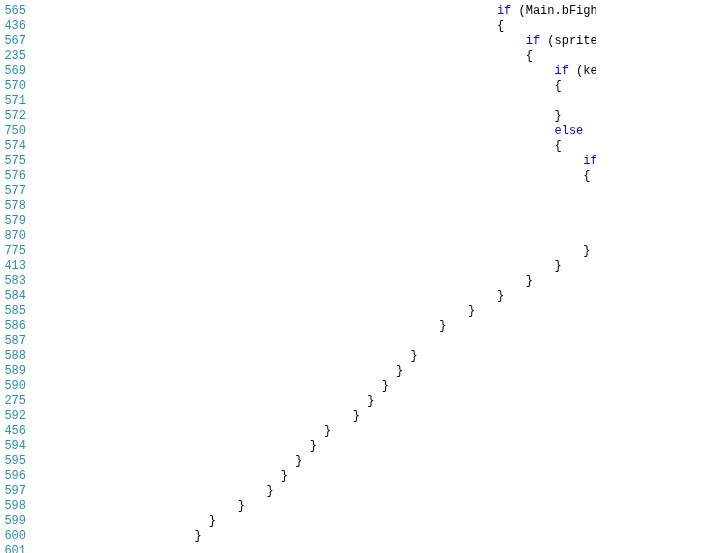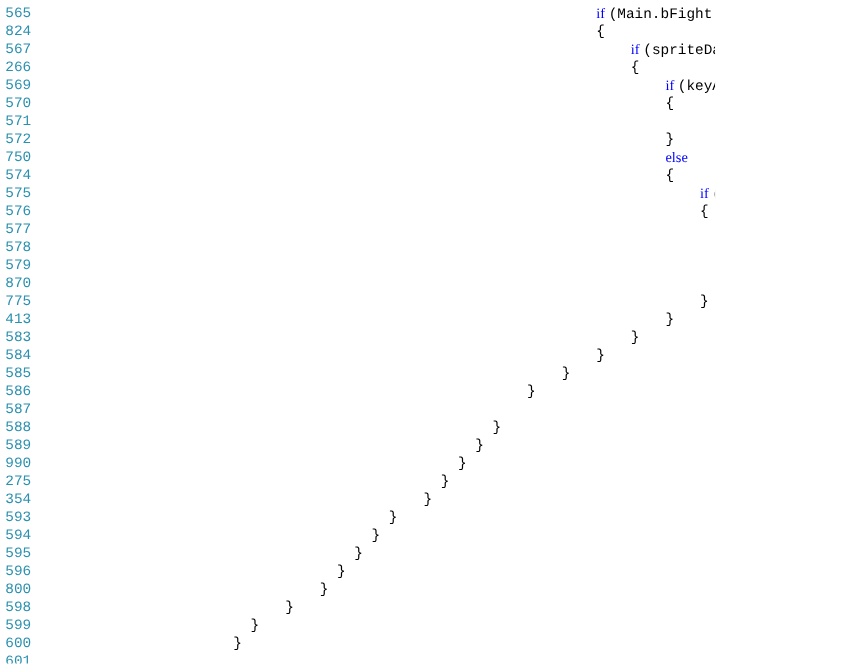--- a/index.html
+++ b/index.html
@@ -30,31 +30,31 @@
     box-sizing: border-box;
   }
   .code {
     flex: 1;
     white-space: pre;
     overflow: hidden;
     padding-left: 6px;
   }
   .ln { height: 15px; }
   .cl { height: 15px; display:block; }
-  .kw { color: #0000ff; font-family: Liberation Serif, serif; }
+  .kw { color: #0000ff; }
 </style>
 </head>
 <body>
 
 <div class="viewport">
   <div class="gutter" id="gutter">
       <div class="ln">565</div>
-      <div class="ln">824</div>
+      <div class="ln">436</div>
       <div class="ln">567</div>
-      <div class="ln">266</div>
+      <div class="ln">235</div>
       <div class="ln">569</div>
       <div class="ln">570</div>
       <div class="ln">571</div>
       <div class="ln">572</div>
       <div class="ln">750</div>
       <div class="ln">574</div>
       <div class="ln">575</div>
       <div class="ln">576</div>
       <div class="ln">577</div>
       <div class="ln">578</div>
@@ -62,27 +62,27 @@
       <div class="ln">870</div>
       <div class="ln">775</div>
       <div class="ln">413</div>
       <div class="ln">583</div>
       <div class="ln">584</div>
       <div class="ln">585</div>
       <div class="ln">586</div>
       <div class="ln">587</div>
       <div class="ln">588</div>
       <div class="ln">589</div>
-      <div class="ln">990</div>
+      <div class="ln">590</div>
       <div class="ln">275</div>
-      <div class="ln">354</div>
-      <div class="ln">593</div>
+      <div class="ln">592</div>
+      <div class="ln">456</div>
       <div class="ln">594</div>
       <div class="ln">595</div>
       <div class="ln">596</div>
-      <div class="ln">800</div>
+      <div class="ln">597</div>
       <div class="ln">598</div>
       <div class="ln">599</div>
       <div class="ln">600</div>
       <div class="ln">601</div>
     </div>
   <div class="code" id="code"><span class="cl">                                                                <span class="kw">if </span>(Main.bFight &amp;&amp; Main.mapAttribute == Ma</span><span class="cl">                                                                {</span><span class="cl">                                                                    <span class="kw">if </span>(spriteData.playerID &lt;= 10)</span><span class="cl">                                                                    {</span><span class="cl">                                                                        <span class="kw">if </span>(keyArrAction[iActionActive] ==</span><span class="cl">                                                                        {</span><span class="cl"></span><span class="cl">                                                                        }</span><span class="cl">                                                                        <span class="kw">else</span></span><span class="cl">                                                                        {</span><span class="cl">                                                                            <span class="kw">if </span>(!frameItem.scalesource)</span><span class="cl">                                                                            {</span><span class="cl">                                                                                frameItem.scalesource = </span><span class="cl">                                                                                FP.matrix.identity();</span><span class="cl">                                                                                FP.matrix.scale(0.5, 0.5);</span><span class="cl">                                                                                frameItem.scalesource.draw</span><span class="cl">                                                                            }</span><span class="cl">                                                                        }</span><span class="cl">                                                                    }</span><span class="cl">                                                                }</span><span class="cl">                                                            }</span><span class="cl">                                                        }</span><span class="cl"></span><span class="cl">                                                    }</span><span class="cl">                                                  }</span><span class="cl">                                                }</span><span class="cl">                                              }</span><span class="cl">                                            }</span><span class="cl">                                        }</span><span class="cl">                                      }</span><span class="cl">                                    }</span><span class="cl">                                  }</span><span class="cl">                                }</span><span class="cl">                            }</span><span class="cl">                        }</span><span class="cl">                      }</span><span class="cl"></span></div>
 </div>
 
 </body></html>

